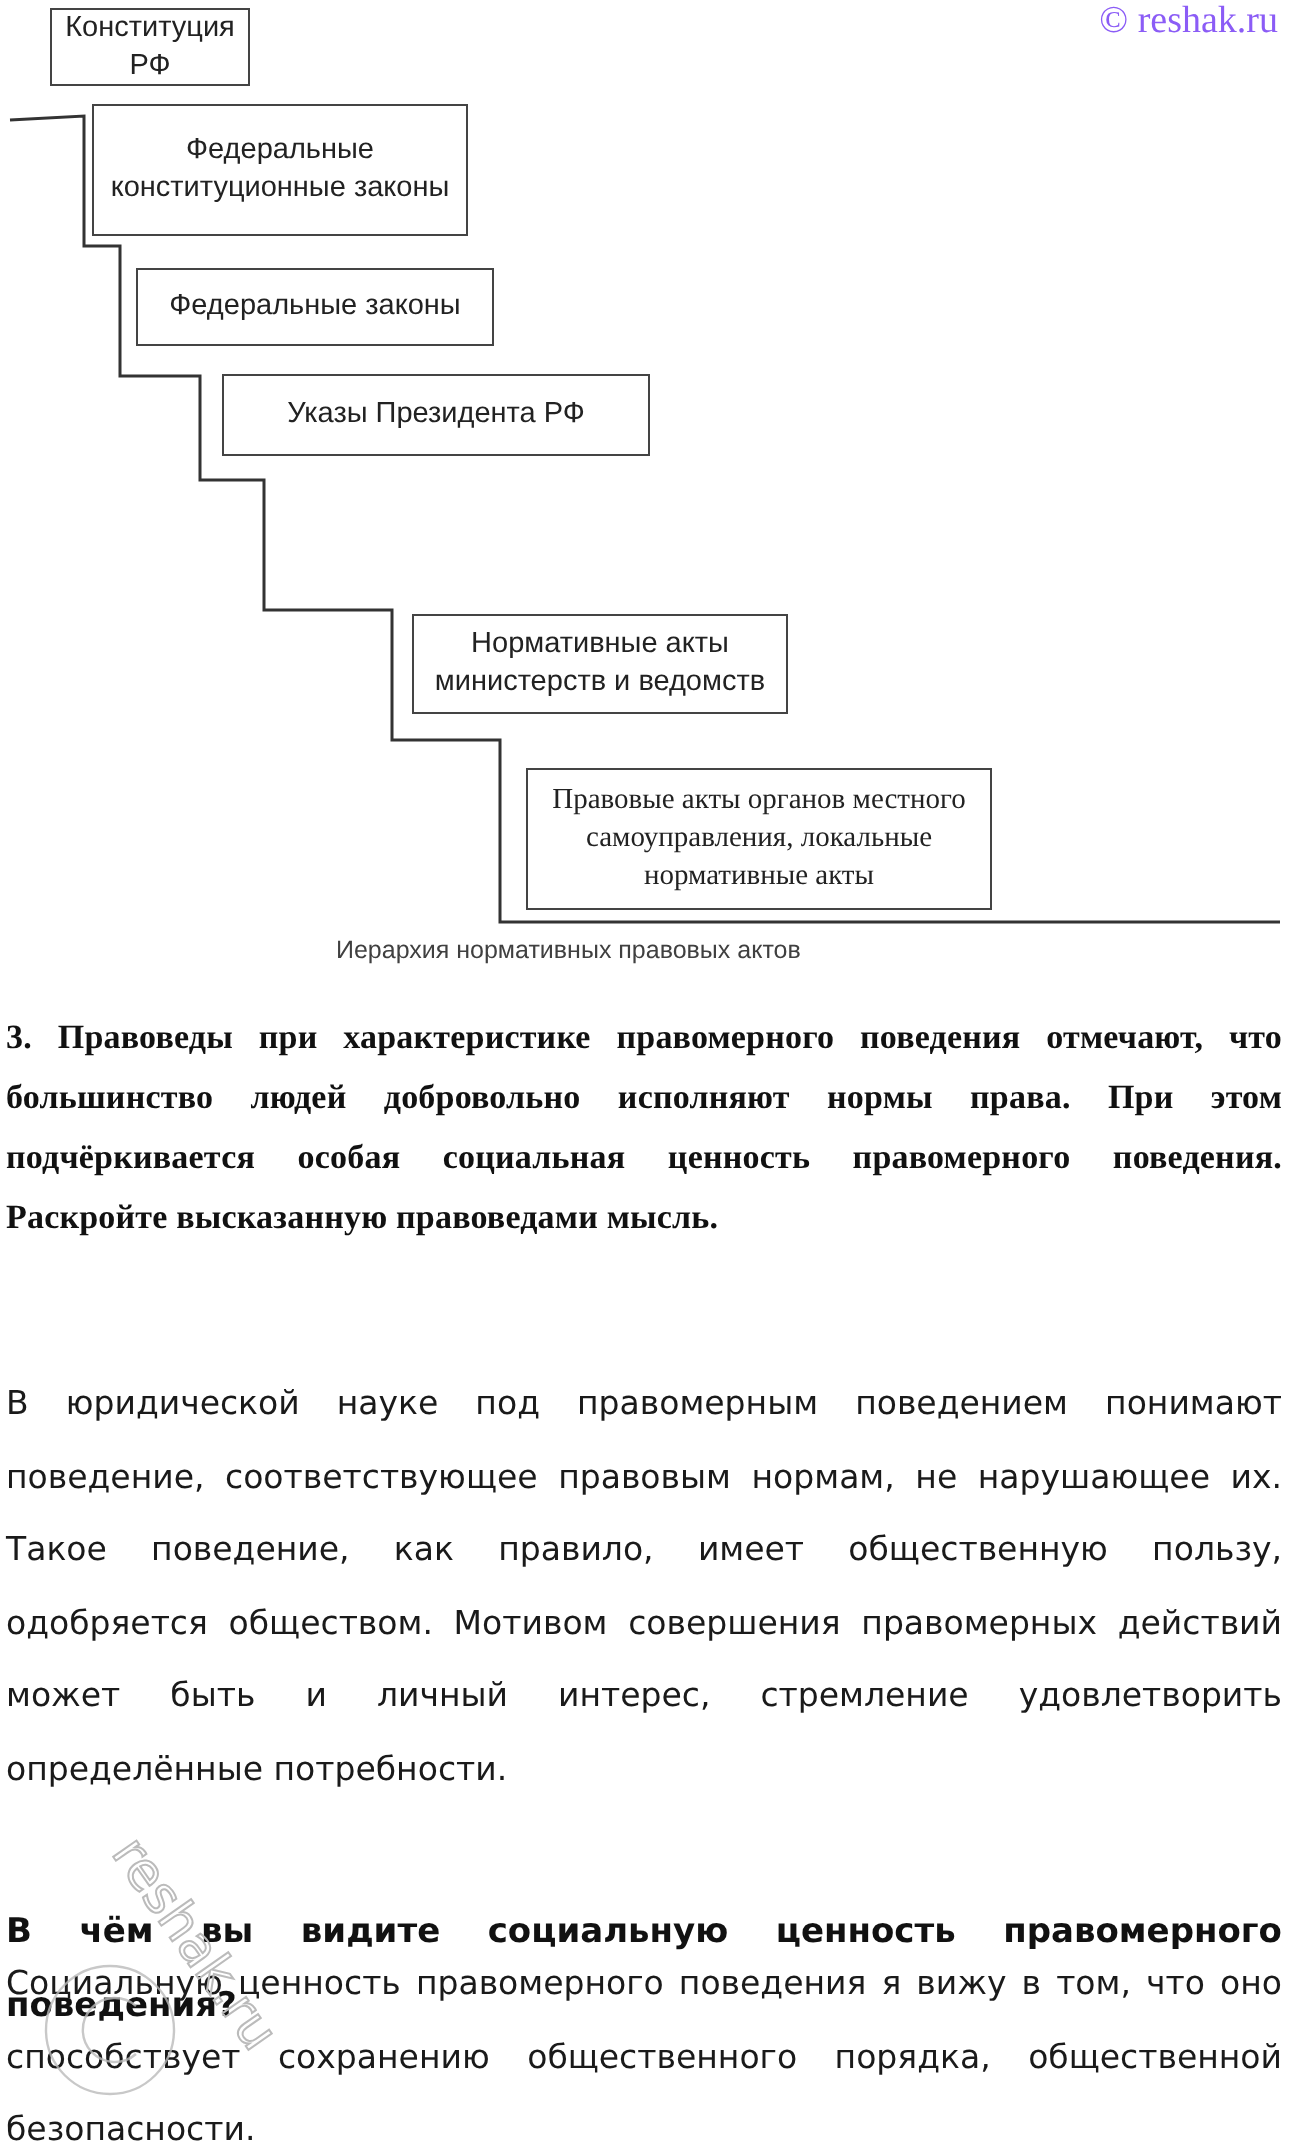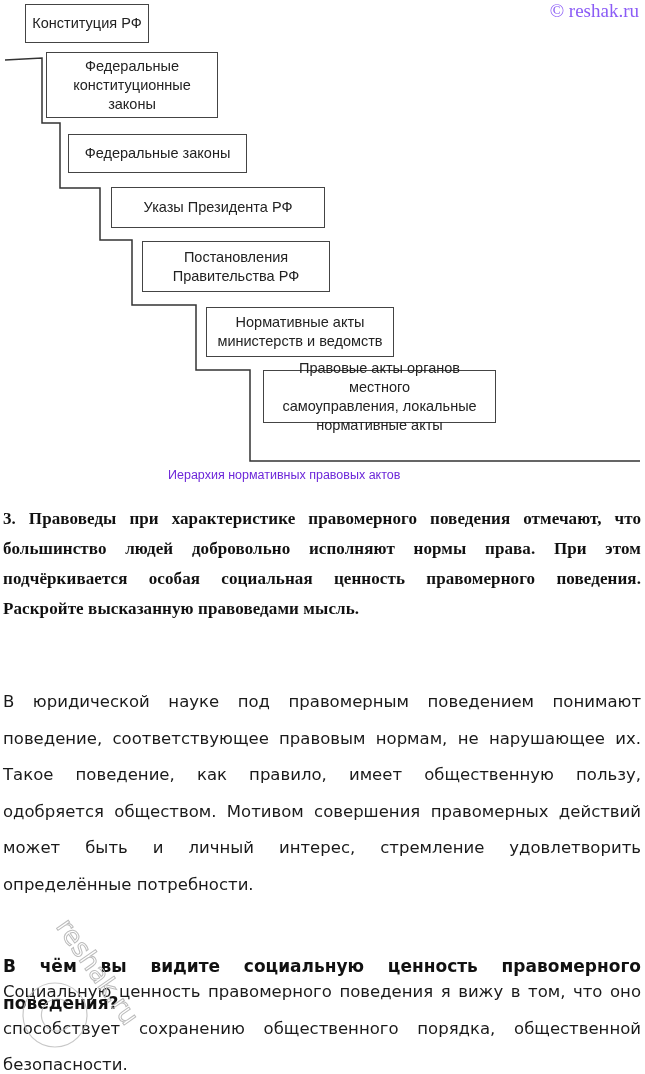--- a/index.html
+++ b/index.html
@@ -6,21 +6,21 @@
   body { width: 645px; height: 1074px; position: relative; overflow: hidden;
          font-family: "DejaVu Sans", sans-serif; color: #111; }
   .watermark-top { position: absolute; right: 6px; top: 0px; font-family: "Liberation Serif", serif;
          font-size: 19px; color: #8b5cf6; }
   .diagram { position: absolute; left: 0; top: 0; width: 645px; height: 495px; }
   .box { position: absolute; border: 1.5px solid #444; background: #fff; box-sizing: border-box;
          display: flex; align-items: center; justify-content: center; text-align: center;
          font-family: "Liberation Sans", sans-serif; font-size: 14.5px; line-height: 19px; color: #222;
          white-space: pre-line; padding: 0 4px; }
   .caption { position: absolute; left: 168px; top: 468px; font-family: "Liberation Sans", sans-serif;
-         font-size: 12.5px; color: #6d28d9; }
+         font-size: 12.5px; color: #404040; }
   svg.stairs { position: absolute; left: 0; top: 0; }
   .text-block { position: absolute; left: 3px; width: 638px; }
   .question { top: 504px; font-family: Liberation Serif, serif; font-weight: bold; font-size: 17px;
          line-height: 30px; text-align: justify; text-align-last: left; letter-spacing: 0.1px; }
   .answer1 { top: 684px; font-family: "DejaVu Sans", sans-serif; font-size: 16.5px; line-height: 36.5px;
          text-align: justify; text-align-last: left; color: #1a1a1a; }
   .question2 { top: 948px; font-family: "DejaVu Sans", sans-serif; font-weight: bold; font-size: 17px;
          line-height: 36.5px; text-align: justify; text-align-last: left; }
   .answer2 { top: 974px; font-family: "DejaVu Sans", sans-serif; font-size: 16.5px; line-height: 36.5px;
          text-align: justify; text-align-last: left; color: #1a1a1a; }
@@ -29,30 +29,28 @@
 </head>
 <body>
 
 <div class="watermark-top">© reshak.ru</div>
 
 <div class="diagram">
   <svg class="stairs" width="645" height="495" viewBox="0 0 645 495">
     <polyline points="5,60 42,58 42,123 60,123 60,188 100,188 100,240 132,240 132,305 196,305 196,370 250,370 250,461 640,461" fill="none" stroke="#333" stroke-width="1.5"></polyline>
   </svg>
 
-  <div class="box" style="left:25px; top:4px; width:124px; height:39px;">Конституция РФ</div>
-  <div class="box" style="left:46px; top:52px; width:172px; height:66px;">Федеральные
+  <div class="box" style="left:25px; top:4px; width:100px; height:39px;">Конституция РФ</div>
+  <div class="box" style="left:46px; top:52px; width:188px; height:66px;">Федеральные
 конституционные законы</div>
   <div class="box" style="left:68px; top:134px; width:179px; height:39px;">Федеральные законы</div>
   <div class="box" style="left:111px; top:187px; width:214px; height:41px;">Указы Президента РФ</div>
-  <div class="box" style="left:142px; top:241px; width:188px; height:51px;">Постановления
-Правительства РФ</div>
   <div class="box" style="left:206px; top:307px; width:188px; height:50px;">Нормативные акты
 министерств и ведомств</div>
-  <div class="box" style="left:263px; top:370px; width:233px; height:53px;">Правовые акты органов местного
+  <div class="box" style="left:263px; top:384px; width:233px; height:71px;font-family:Liberation Serif, serif;">Правовые акты органов местного
 самоуправления, локальные
 нормативные акты</div>
 
   <div class="caption">Иерархия  нормативных правовых актов</div>
 </div>
 
 <div class="text-block question">3. Правоведы при характеристике правомерного поведения отмечают, что большинство людей добровольно исполняют нормы права. При этом подчёркивается особая социальная ценность правомерного поведения. Раскройте высказанную правоведами мысль.</div>
 <div class="text-block answer1">В юридической науке под правомерным поведением понимают поведение, соответствующее правовым нормам, не нарушающее их. Такое поведение, как правило, имеет общественную пользу, одобряется обществом. Мотивом совершения правомерных действий может быть и личный интерес, стремление удовлетворить определённые потребности.</div>
 <div class="text-block question2">В чём вы видите социальную ценность правомерного поведения?</div>
 <div class="text-block answer2">Социальную ценность правомерного поведения я вижу в том, что оно способствует сохранению общественного порядка, общественной безопасности.</div>

